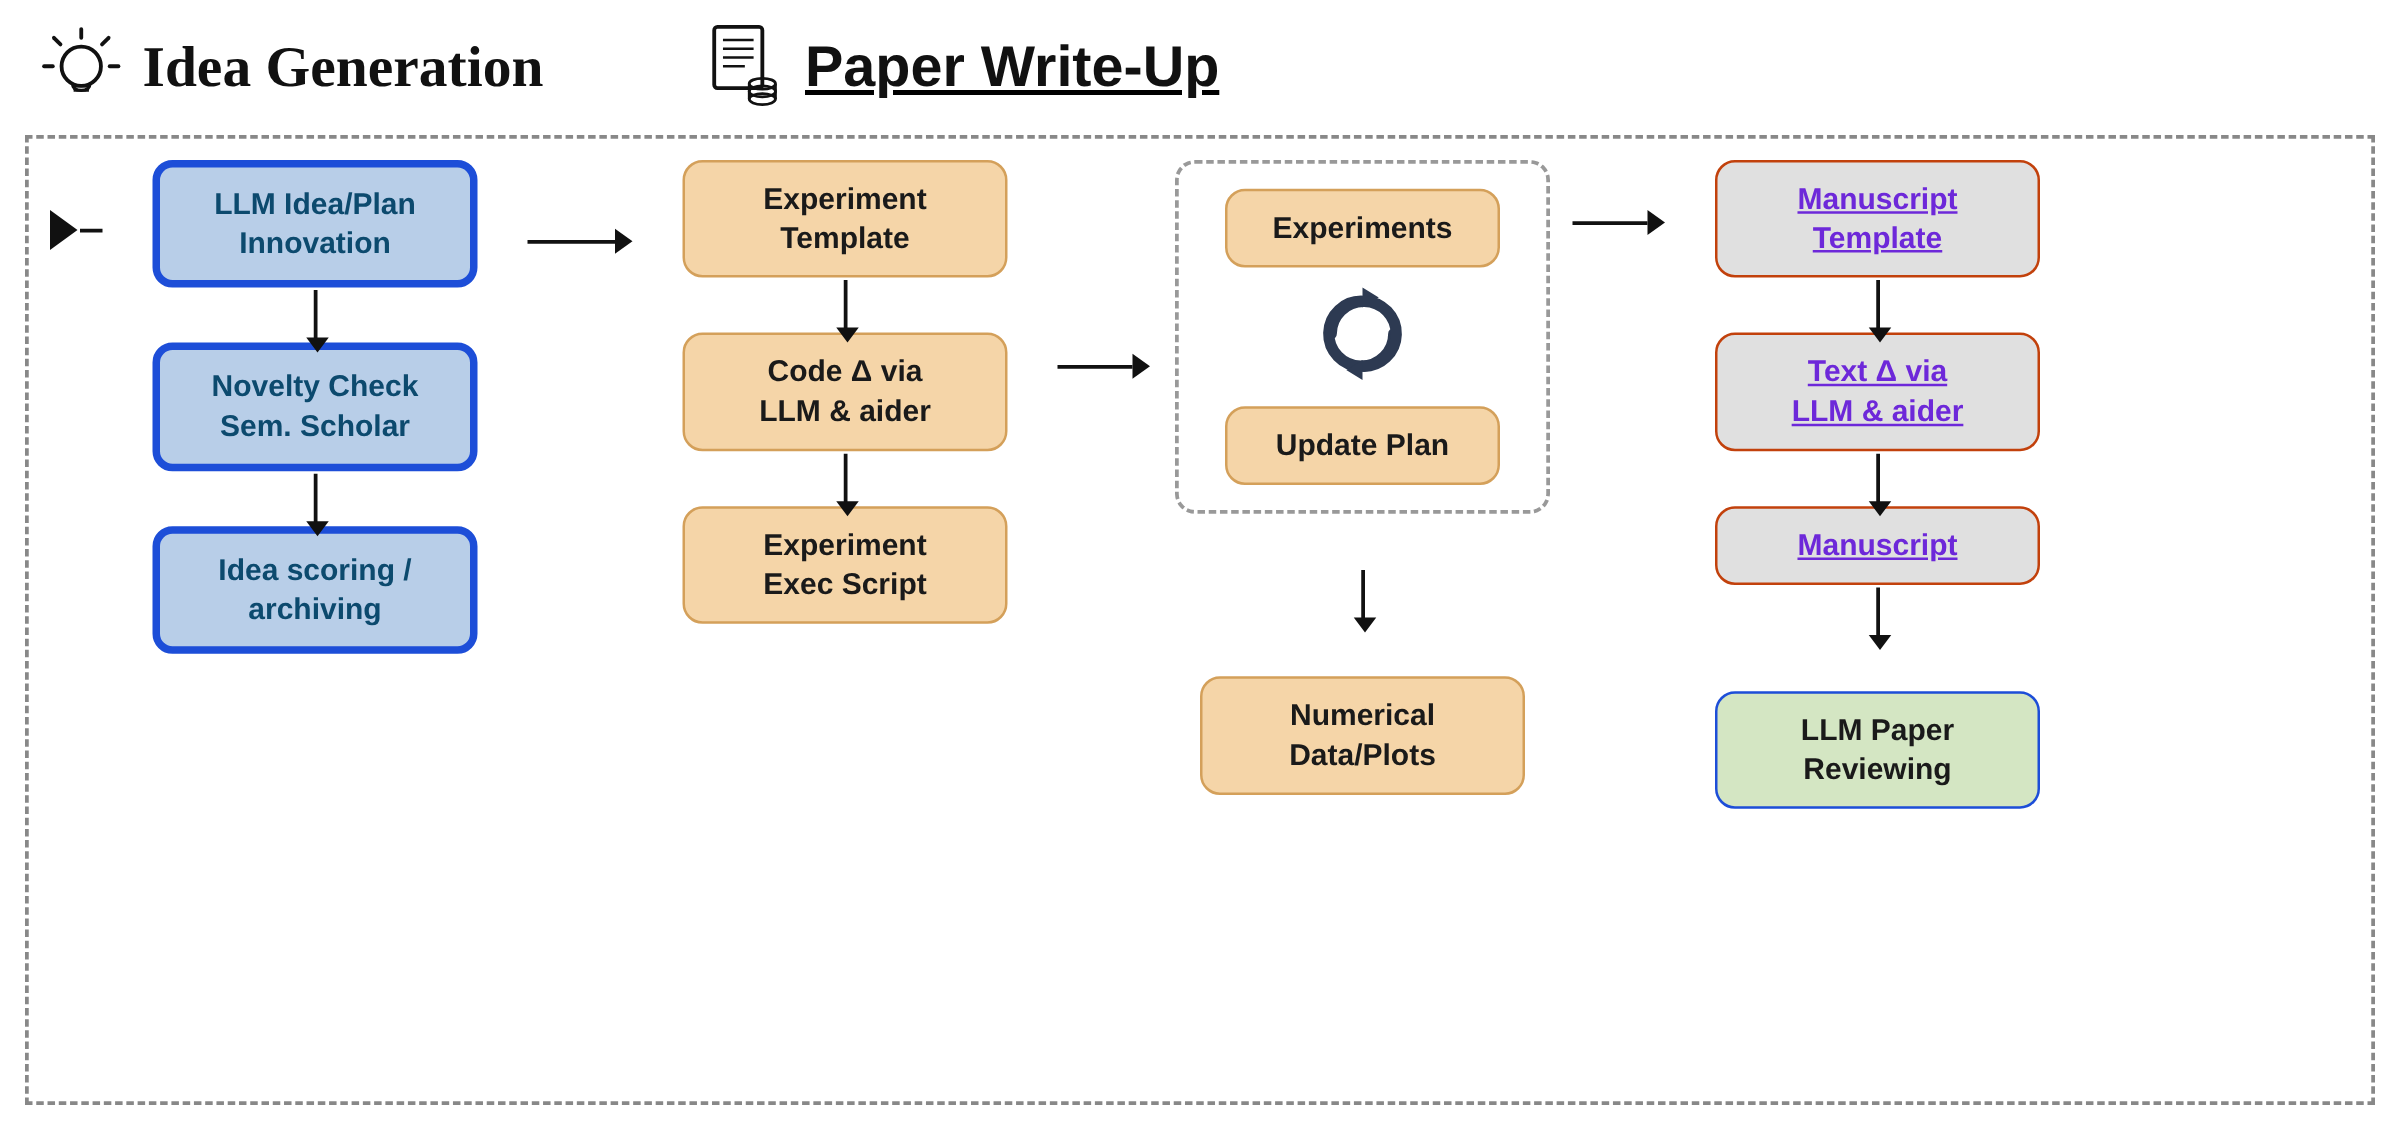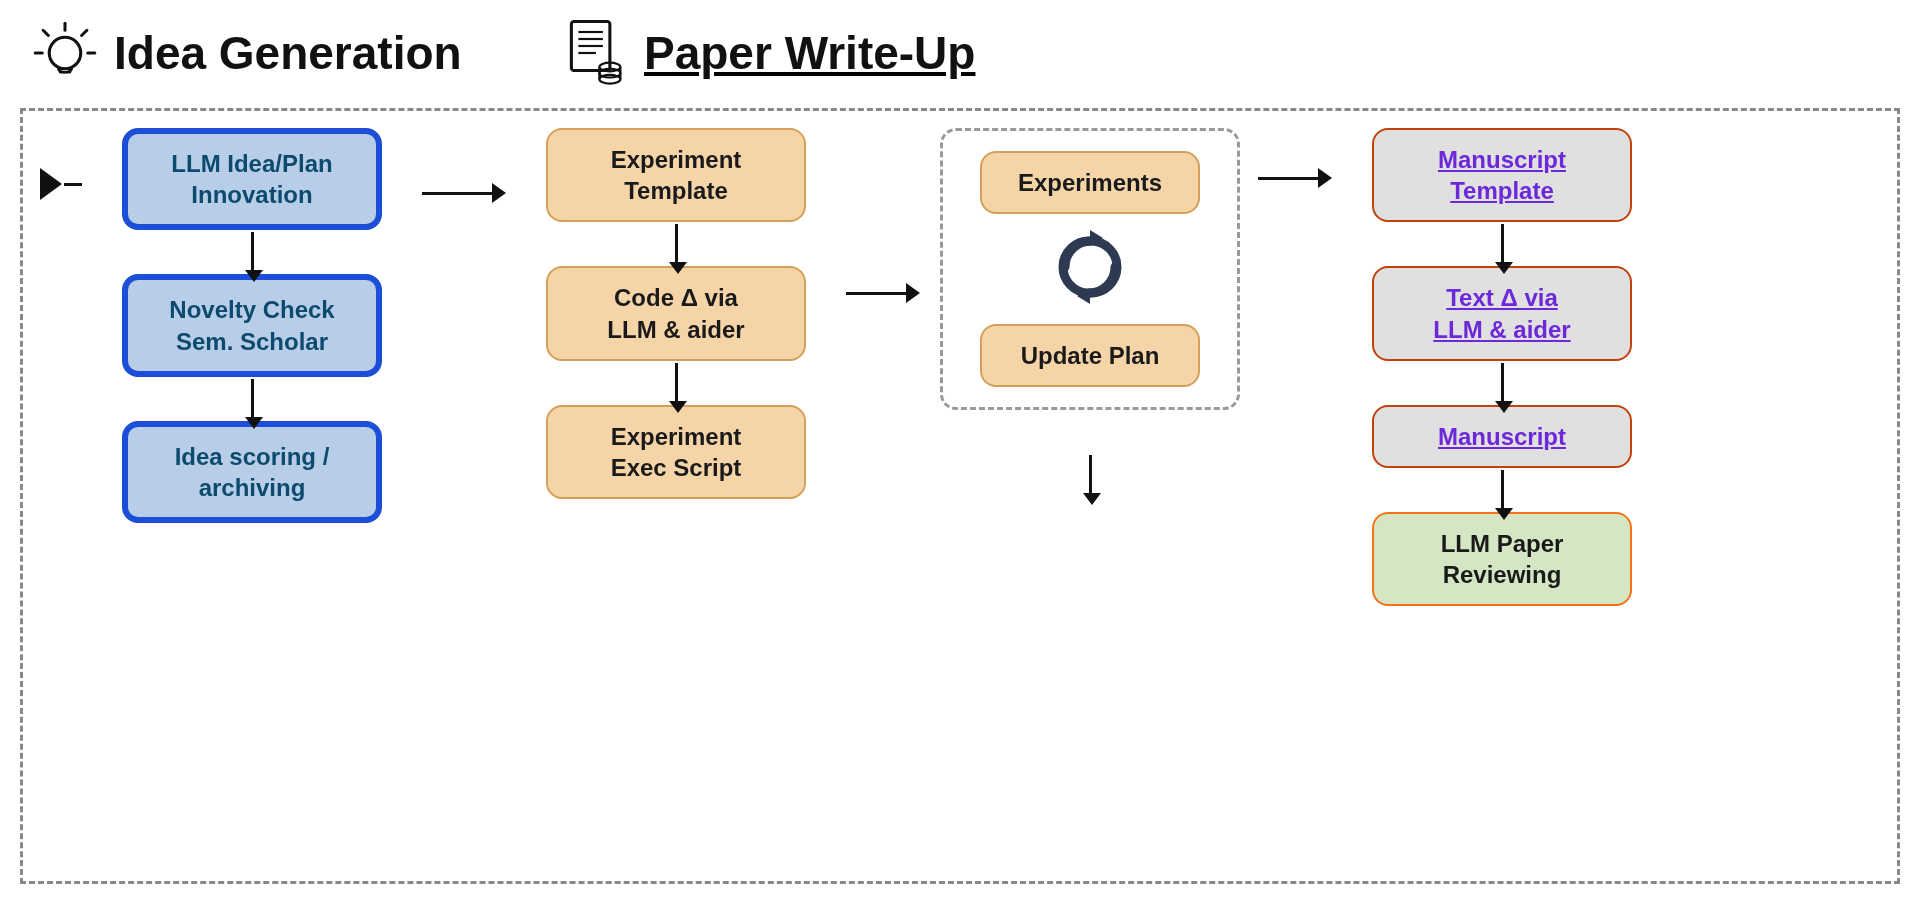--- a/index.html
+++ b/index.html
@@ -28,21 +28,21 @@
       padding: 18px 30px 10px 30px;
       gap: 0;
     }
 
     .section-header {
       display: flex;
       align-items: center;
       gap: 14px;
     }
 
-    .section-header-1 { width: 470px; }
+    .section-header-1 { width: 470px; font-family: Liberation Serif, serif; }
     .section-header-2 { width: 640px; padding-left: 60px; }
     .section-header-3 { flex: 1; padding-left: 60px; text-decoration: underline; }
 
     .section-title {
       font-size: 46px;
       font-weight: 900;
       color: #111;
     }
 
     .icon-bulb {
@@ -124,22 +124,23 @@
 
     .box-gray {
       background: #e0e0e0;
       border: 2px solid #c2410c;
       color: #6d28d9;
       text-decoration: underline;
     }
 
     .box-green {
       background: #d4e6c3;
-      border: 2px solid #f97316;
+      border: 2px solid #1d4ed8;
       color: #1a1a1a;
+      margin-top: 41px;
     }
 
     
     .arrow-down {
       width: 0;
       height: 40px;
       border-left: 3px solid #111;
       position: relative;
       margin: 2px 0;
     }
@@ -304,20 +305,23 @@
               <path d="M45 82 L45 66 L32 74 Z" fill="#2d3a52"></path>
             </svg>
           </div>
           <div class="flow-box box-orange" style="width:220px;">
             <span>Update Plan</span>
           </div>
         </div>
 
         <div class="arrow-down"></div>
 
+        <div class="flow-box box-orange">
+          <span>Numerical<br>Data/Plots</span>
+        </div>
       </div>
 
       <div style="position:relative; display:flex; flex-direction:column; justify-content:flex-start;">
         <div style="height:60px;"></div>
         <div style="display:flex; align-items:center; margin-left:8px;">
           <div class="h-line" style="width:60px;"></div>
           <div style="width:0; height:0; border-top:10px solid transparent; border-bottom:10px solid transparent; border-left:14px solid #111;"></div>
         </div>
       </div>
 

